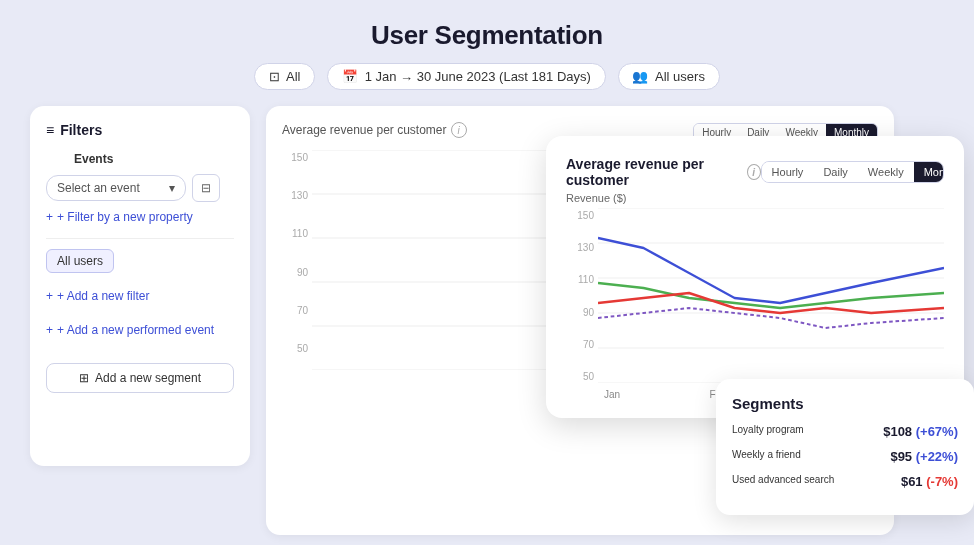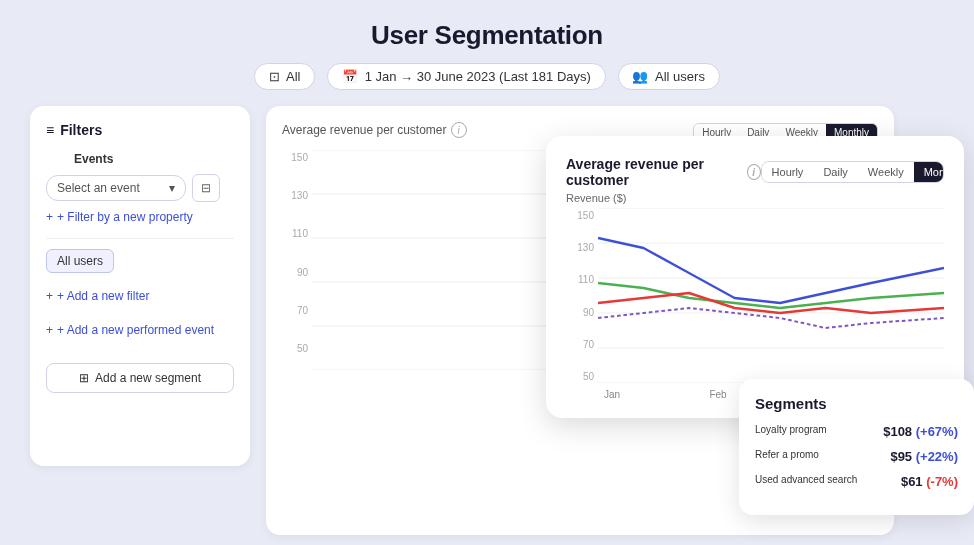--- a/index.html
+++ b/index.html
@@ -214,21 +214,21 @@
       font-size: 11px;
       color: #666;
       margin-bottom: 4px;
     }
 
     
     .floating-card {
       position: absolute;
       bottom: 20px;
       right: -30px;
-      width: 235px;
+      width: 258px;
       background: white;
       border-radius: 14px;
       padding: 16px;
       box-shadow: 0 6px 24px rgba(0,0,0,0.12);
       z-index: 10;
     }
 
     .segments-title {
       font-size: 15px;
       font-weight: 700;
@@ -508,21 +508,21 @@
       <div class="segments-title">Segments</div>
 
       <div class="segment-row">
         <span class="segment-name">Loyalty program</span>
         <span class="segment-value">
           $108 <span class="segment-change positive">(+67%)</span>
         </span>
       </div>
 
       <div class="segment-row">
-        <span class="segment-name">Refer a promo</span>
+        <span class="segment-name">Weekly a friend</span>
         <span class="segment-value">
           $95 <span class="segment-change positive">(+22%)</span>
         </span>
       </div>
 
 
       <div class="segment-row">
         <span class="segment-name">Used advanced search</span>
         <span class="segment-value">
           $61 <span class="segment-change negative">(-7%)</span>

